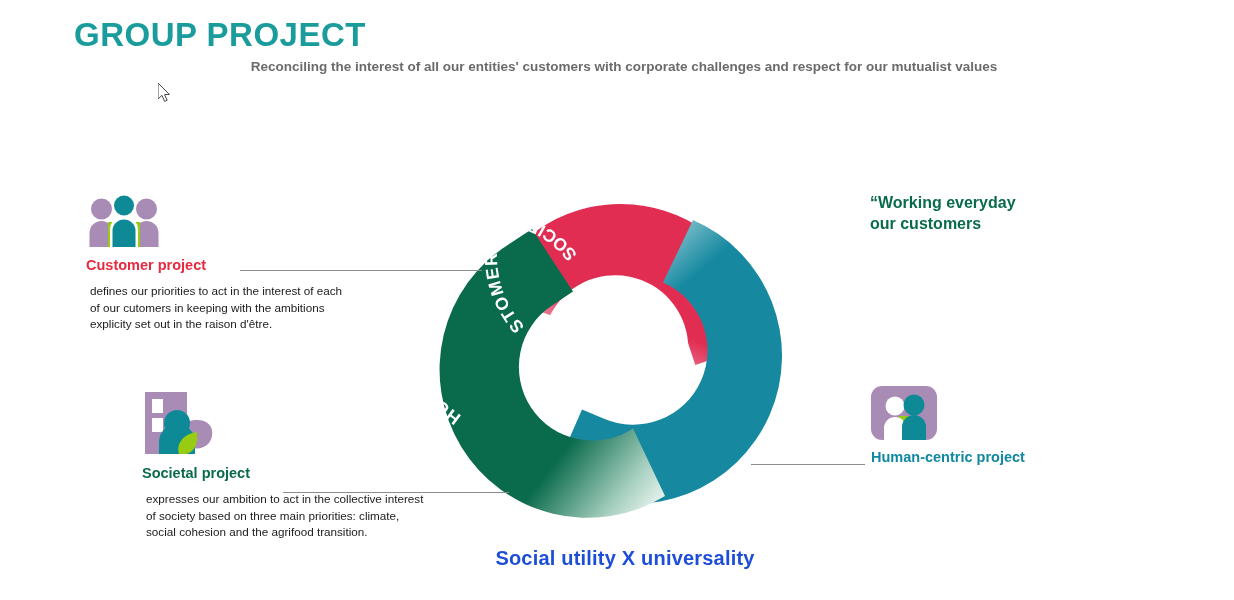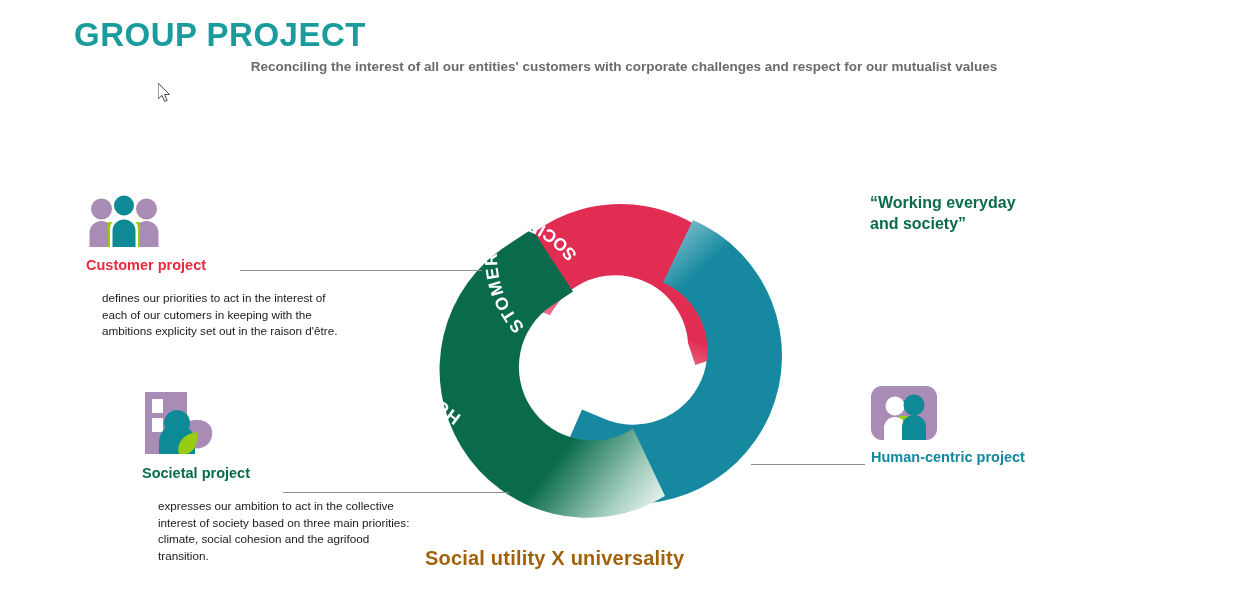--- a/index.html
+++ b/index.html
@@ -65,23 +65,24 @@
     width: 400px;
     height: 400px;
   }
   .diagram svg { display: block; }
 
   .cycle-caption {
     position: absolute;
     left: 425px;
     top: 547px;
     width: 400px;
+    text-align: center;
     font-size: 20px;
     font-weight: bold;
-    color: #a16207;
+    color: #1d4ed8;
     letter-spacing: 0.2px;
   }
 
   
   .block {
     position: absolute;
   }
   .block-icon {
     display: block;
     margin-bottom: 10px;
@@ -90,21 +91,21 @@
     font-size: 14.5px;
     font-weight: bold;
     margin: 0 0 9px 0;
     line-height: 1.1;
     white-space: nowrap;
   }
   .block-body {
     font-size: 11.7px;
     color: #1b1b1b;
     line-height: 1.42;
-    margin: 16px;
+    margin: 4px;
   }
 
   #block-customer { left: 86px; top: 192px; width: 270px; }
   #block-customer .block-title { color: #e8293f; }
 
   #block-societal { left: 142px; top: 388px; width: 290px; }
   #block-societal .block-title { color: #0a6b4c; }
 
   #block-human { left: 871px; top: 386px; width: 250px; }
   #block-human .block-title { color: #1089a0; }
@@ -277,16 +278,16 @@
       <path d="M13 54 v-12 a11 11 0 0 1 22 0 v12 z" fill="#ffffff"></path>
 
       <circle cx="43" cy="19" r="10.5" fill="#0d8a96"></circle>
       <path d="M31 54 v-13 a12 12 0 0 1 24 0 v13 z" fill="#0d8a96"></path>
     </svg>
     <div class="block-title">Human-centric project</div>
   </div>
 
   <div class="quote">
     <div>“Working everyday</div>
-    <div>and society”</div>
+    <div>our customers</div>
   </div>
 
 </div>
 
 </body></html>

